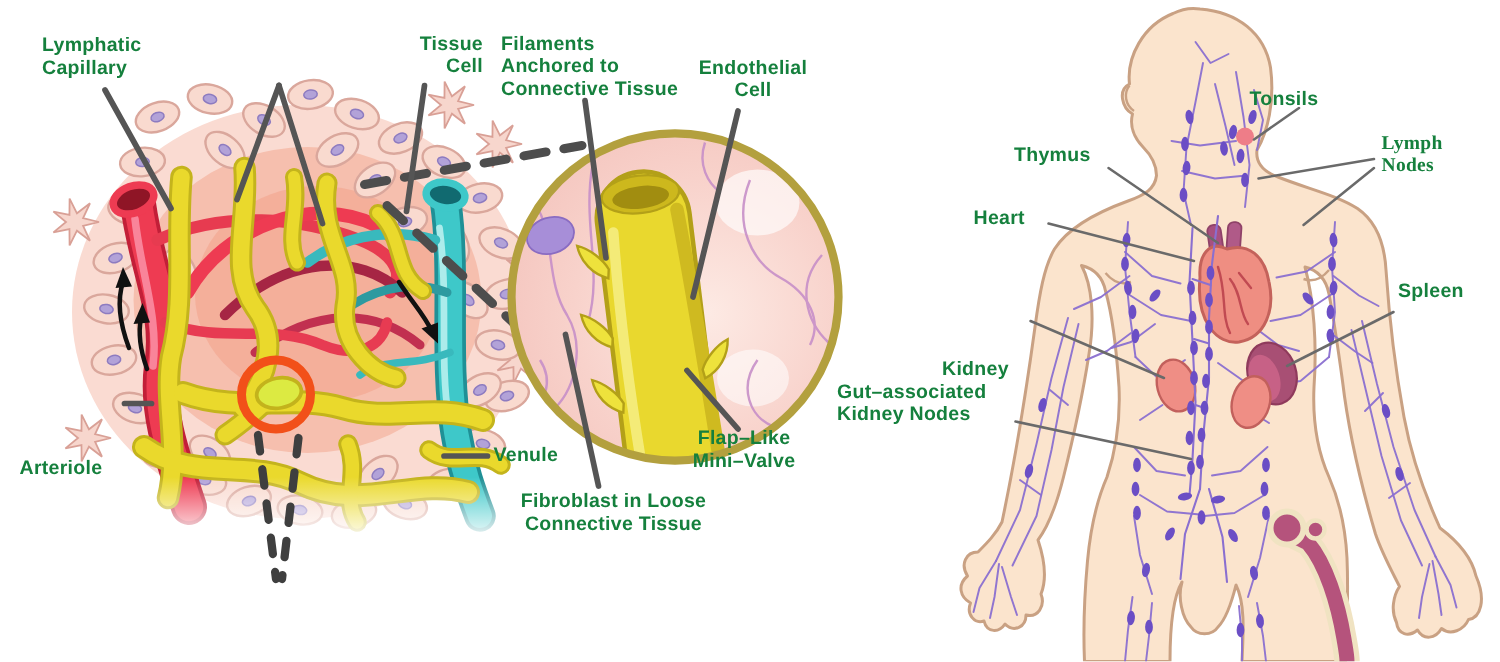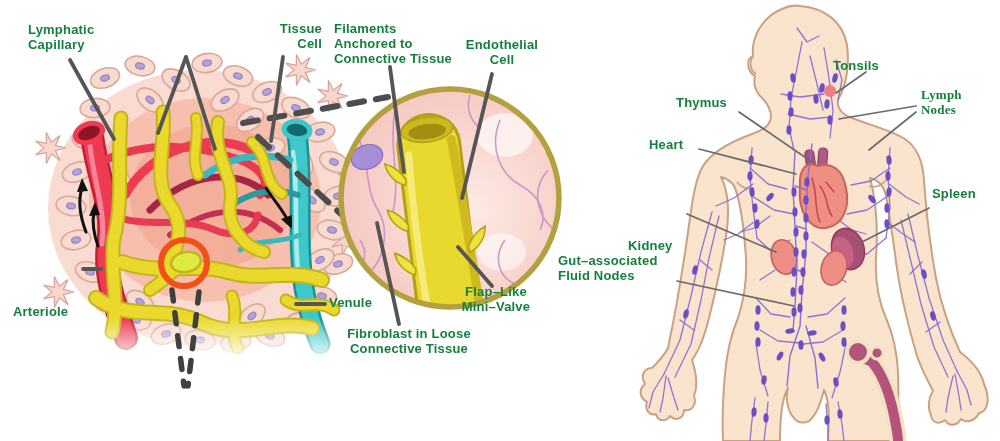--- a/index.html
+++ b/index.html
@@ -498,15 +498,15 @@
 Connective Tissue</div>
 
 <div class="lbl" style="left:833px;top:58px;">Tonsils</div>
 <div class="lbl" style="left:676px;top:95px;">Thymus</div>
 <div class="lbl" style="left:649px;top:137px;">Heart</div>
 <div class="lbl" style="left:921px;top:87px;font-family:Liberation Serif, serif;">Lymph
 Nodes</div>
 <div class="lbl" style="left:628px;top:201px;margin-top:37px;">Kidney</div>
 <div class="lbl" style="left:932px;top:186px;">Spleen</div>
 <div class="lbl" style="left:558px;top:253px;">Gut–associated
-Fluid Nodes</div>
+Kidney Nodes</div>
 
 </div>
 
 </body></html>

